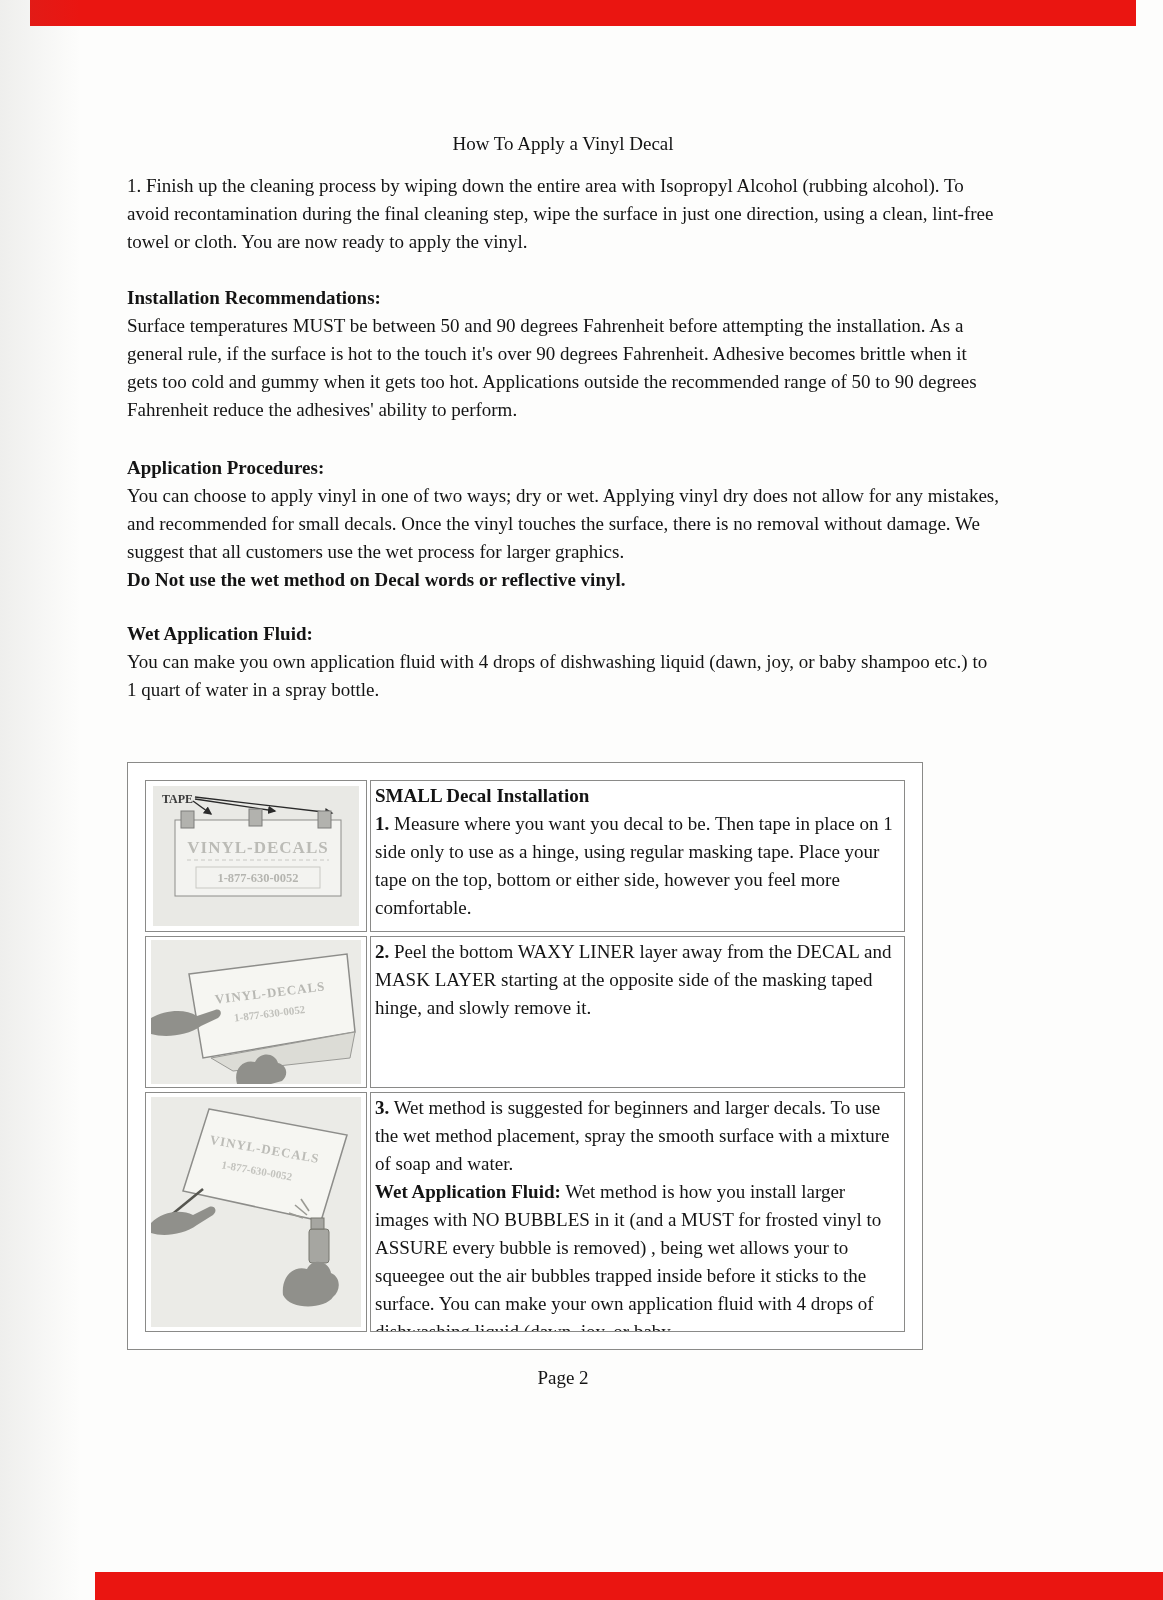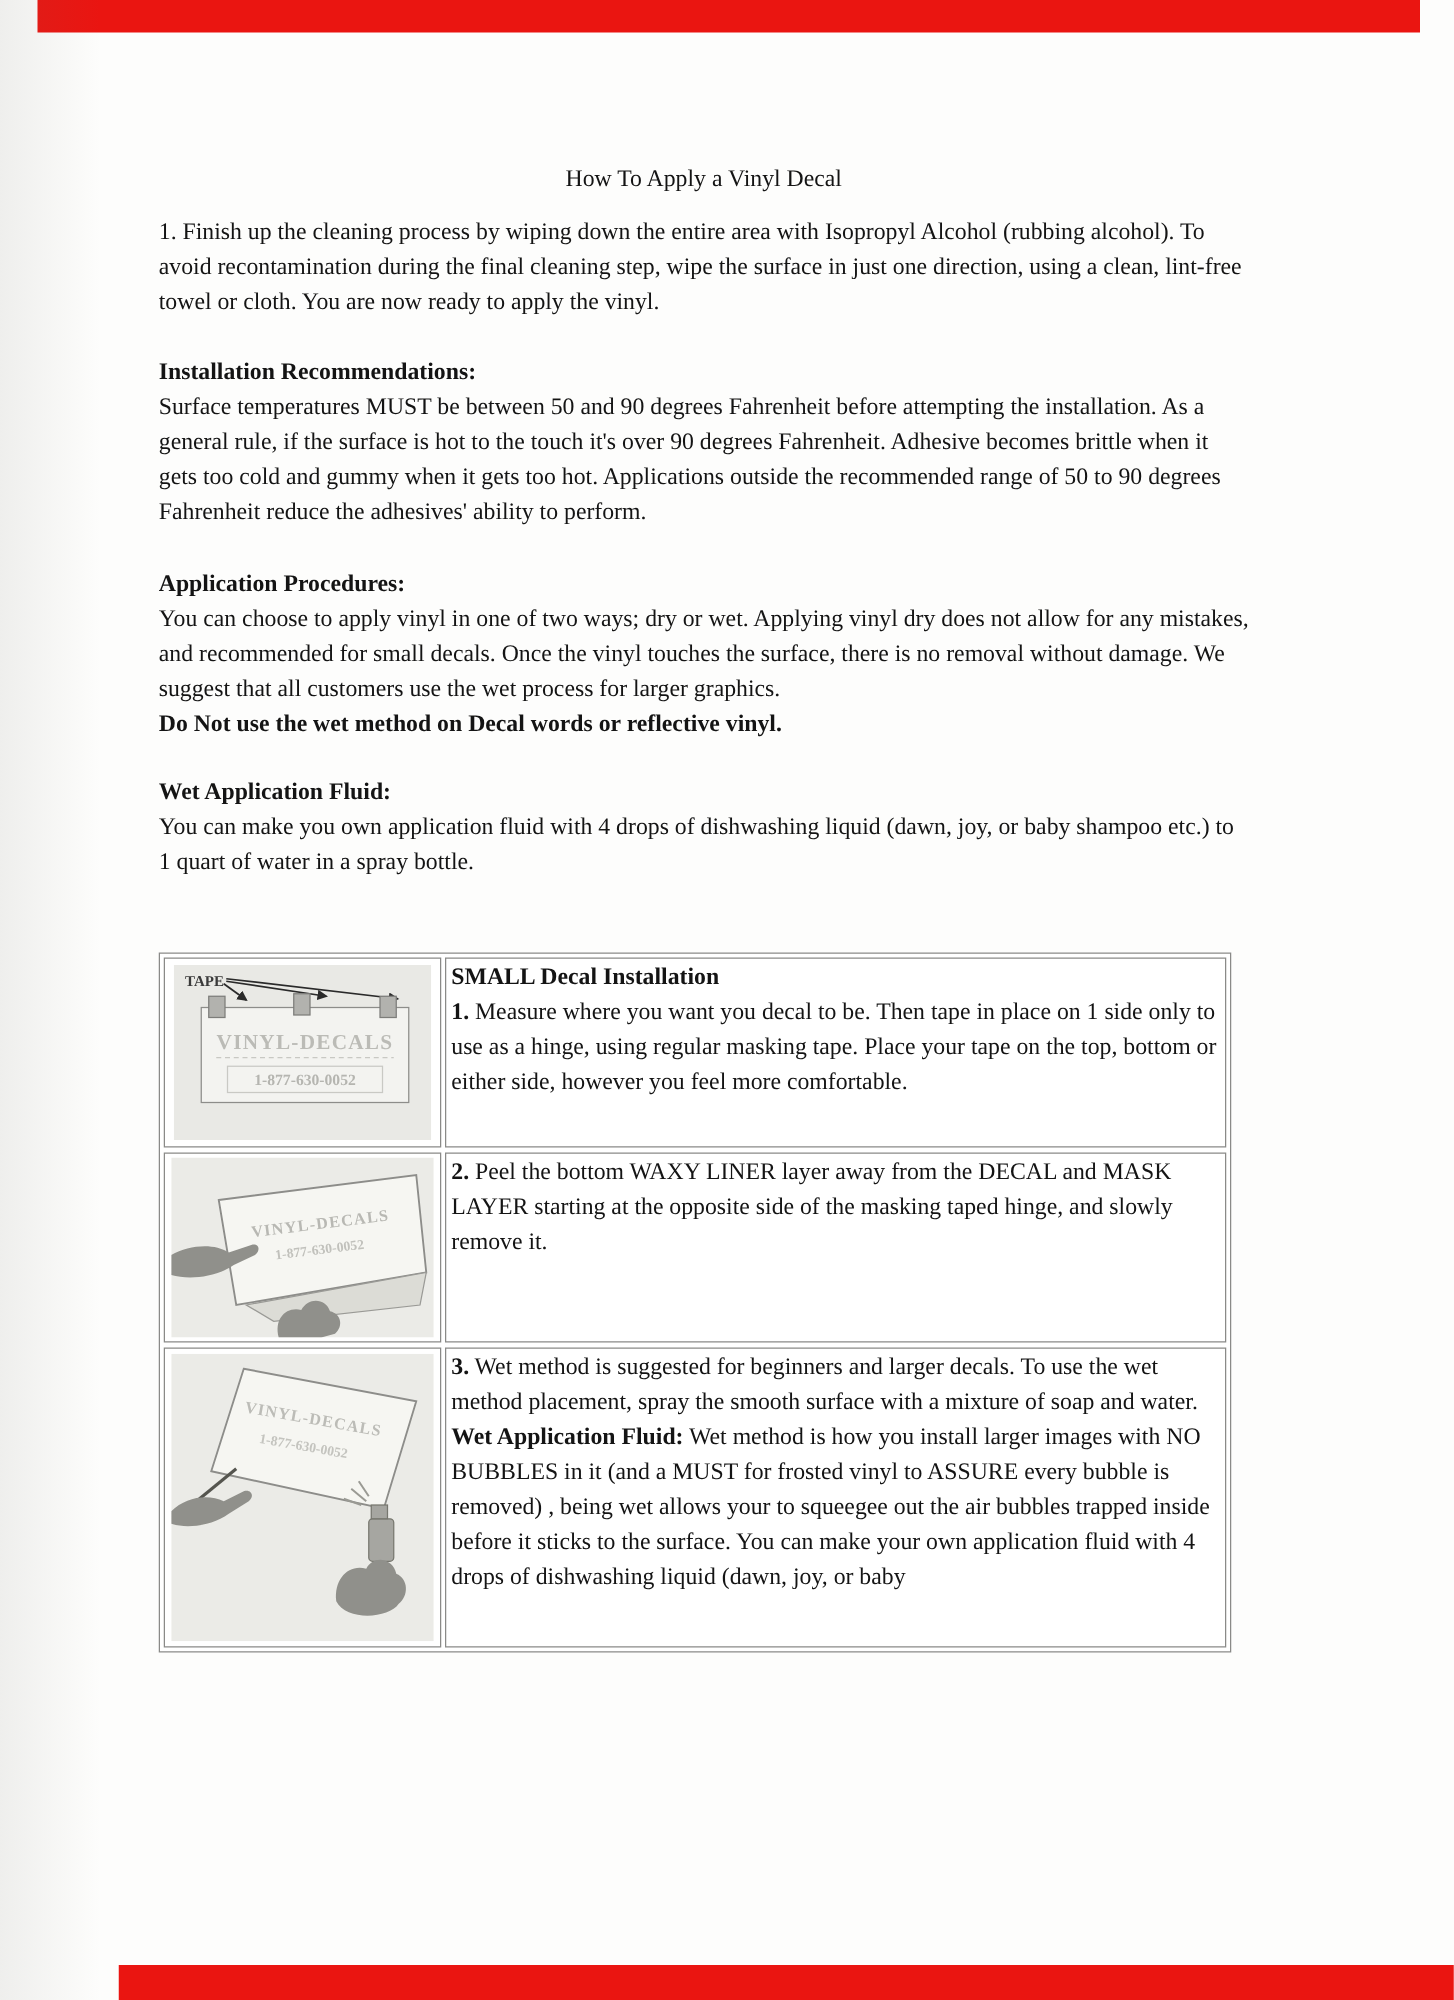--- a/index.html
+++ b/index.html
@@ -27,21 +27,21 @@
   p { margin: 0; }
   .title { text-align: center; margin-bottom: 14px; margin-top: 20px; }
   .heading { font-weight: bold; }
   .bold-line { font-weight: bold; }
   .gap-26 { height: 26px; }
   .gap-28 { height: 28px; }
   .gap-30 { height: 30px; }
   .gap-58 { height: 58px; }
 
   
-  .itable { width: 858px; border: 1px solid #8a8a88; padding: 3px; background: #fff; }
+  .itable { width: 796px; border: 1px solid #8a8a88; padding: 17px; background: #fff; }
   .trow { display: flex; gap: 3px; margin-bottom: 4px; }
   .trow:last-child { margin-bottom: 0; }
   .tcell { border: 1px solid #8a8a88; background: #fff; }
   .tcell.img { width: 222px; flex: 0 0 222px; display: flex; align-items: center; justify-content: center; }
   .tcell.txt { flex: 1; padding: 1px 6px 2px 4px; overflow: hidden; }
   .row-1 { height: 152px; }
   .row-2 { height: 152px; }
   .row-3 { height: 240px; }
   .cell-head { font-weight: bold; }
   .cell-step-gap { }
@@ -169,16 +169,17 @@
         </p>
         <p class="cell-step-gap">
           <span class="subhead">Wet Application Fluid:</span>
           <span>Wet method is how you install larger images with NO BUBBLES in it (and a MUST for frosted vinyl to ASSURE every bubble is removed) , being wet allows your to squeegee out the air bubbles trapped inside before it sticks to the surface. You can make your own application fluid with 4 drops of dishwashing liquid (dawn, joy, or baby</span>
         </p>
       </div>
     </div>
 
   </div>
 
+  <div class="footer">Page 2</div>
 
 </div>
 
 <div class="strip strip-bottom"></div>
 
 </body></html>

